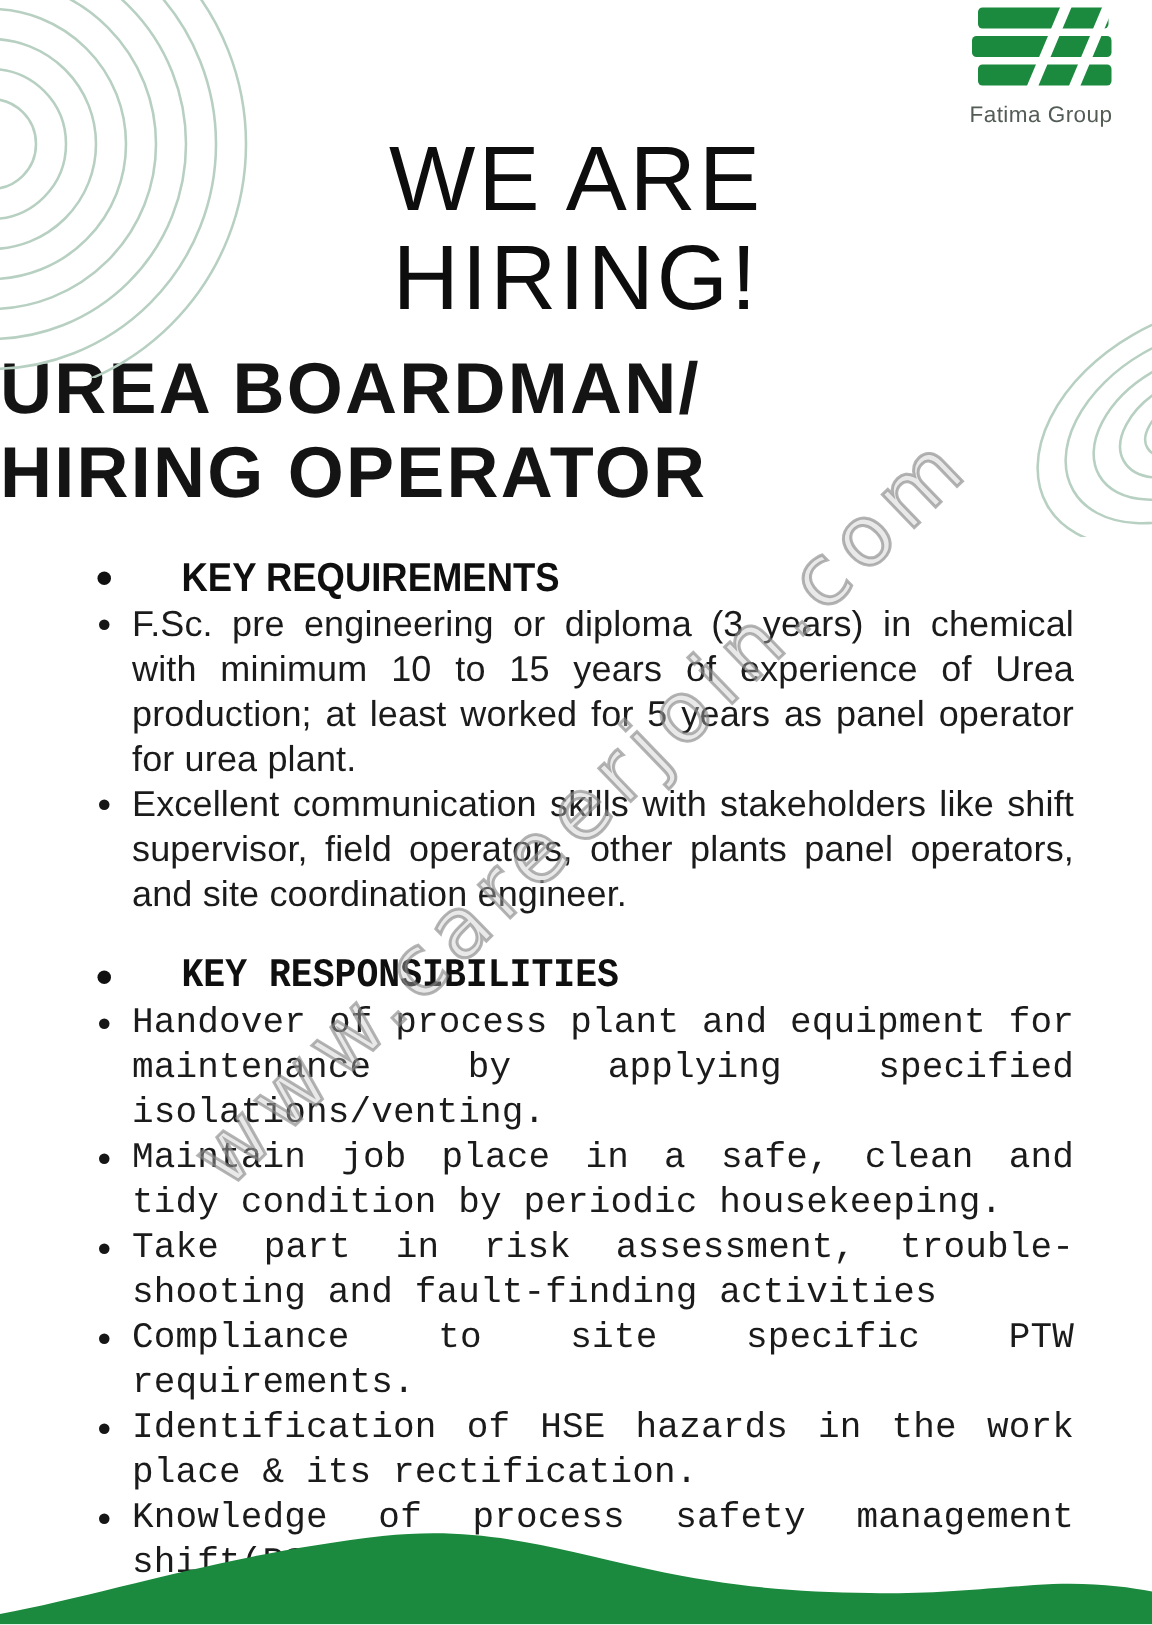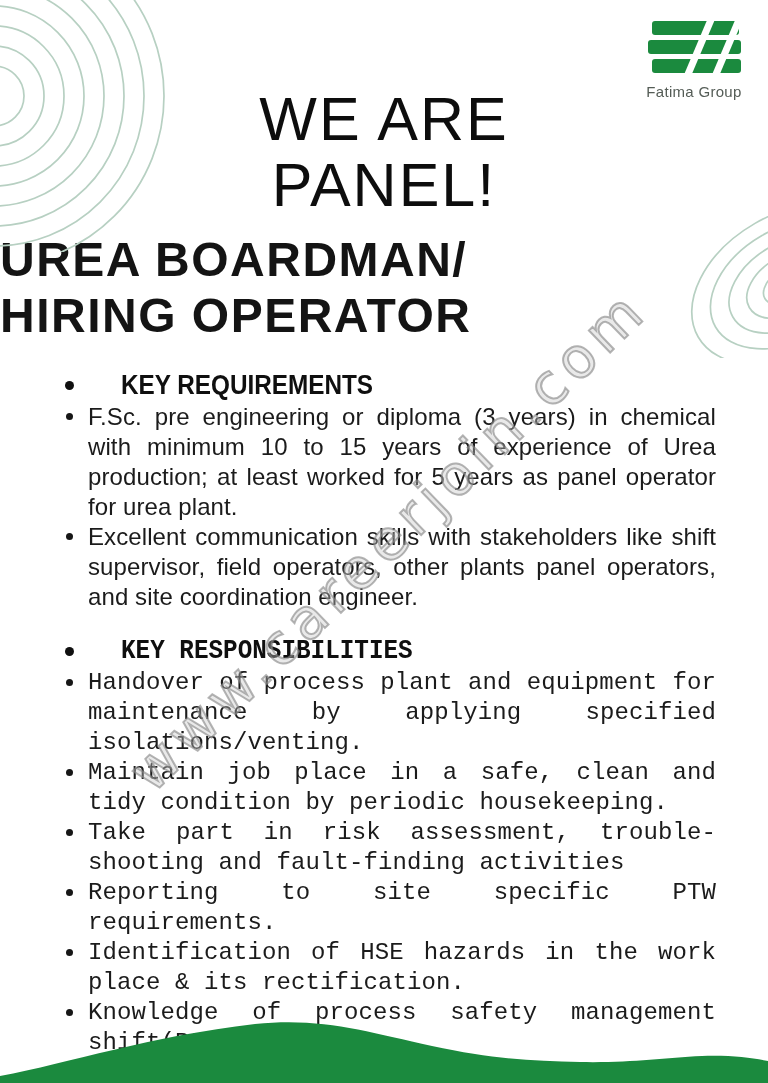--- a/index.html
+++ b/index.html
@@ -19,21 +19,21 @@
     color:var(--ink);
   }
   .page{position:relative;width:768px;height:1083px;overflow:hidden;}
 
   
   .rings-topleft{position:absolute;left:0;top:0;width:205px;height:252px;}
   .rings-right{position:absolute;right:0;top:206px;width:112px;height:152px;}
   .ring{fill:none;stroke:var(--sage);stroke-width:1.7px;}
 
   
-  .logo{position:absolute;top:18px;right:22px;width:104px;text-align:center;}
+  .logo{position:absolute;top:2px;right:22px;width:104px;text-align:center;}
   .logo-bar{fill:var(--green);}
   .logo-label{
     display:block;margin-top:3px;
     font-size:15px;color:#545c56;letter-spacing:.3px;
   }
 
   
   .hiring{
     margin:0;padding-top:86px;
     text-align:center;
@@ -126,21 +126,21 @@
       <rect class="logo-bar" x="3" y="22" width="93" height="14" rx="3"></rect>
       <rect class="logo-bar" x="7" y="41" width="89" height="14" rx="3"></rect>
       <line x1="68" y1="-3" x2="41" y2="61" stroke="#ffffff" stroke-width="7"></line>
       <line x1="96" y1="-3" x2="69" y2="61" stroke="#ffffff" stroke-width="7"></line>
     </svg>
     <span class="logo-label">Fatima Group</span>
   </div>
 
   <h1 class="hiring">
     <span>WE ARE</span>
-    <span>PANEL!</span>
+    <span>HIRING!</span>
   </h1>
 
   <h2 class="job-title">
     <span>UREA BOARDMAN/</span>
     <span>HIRING OPERATOR</span>
   </h2>
 
   <div class="content">
 
     <div class="section">
@@ -173,21 +173,21 @@
         <li>
           <span class="dot"></span>
           <p>Maintain job place in a safe, clean and tidy condition by periodic housekeeping.</p>
         </li>
         <li>
           <span class="dot"></span>
           <p>Take part in risk assessment, trouble-shooting and fault-finding activities</p>
         </li>
         <li>
           <span class="dot"></span>
-          <p>Reporting to site specific PTW requirements.</p>
+          <p>Compliance to site specific PTW requirements.</p>
         </li>
         <li>
           <span class="dot"></span>
           <p>Identification of HSE hazards in the work place &amp; its rectification.</p>
         </li>
         <li>
           <span class="dot"></span>
           <p>Knowledge of process safety management shift(PSM).</p>
         </li>
       </ul>

